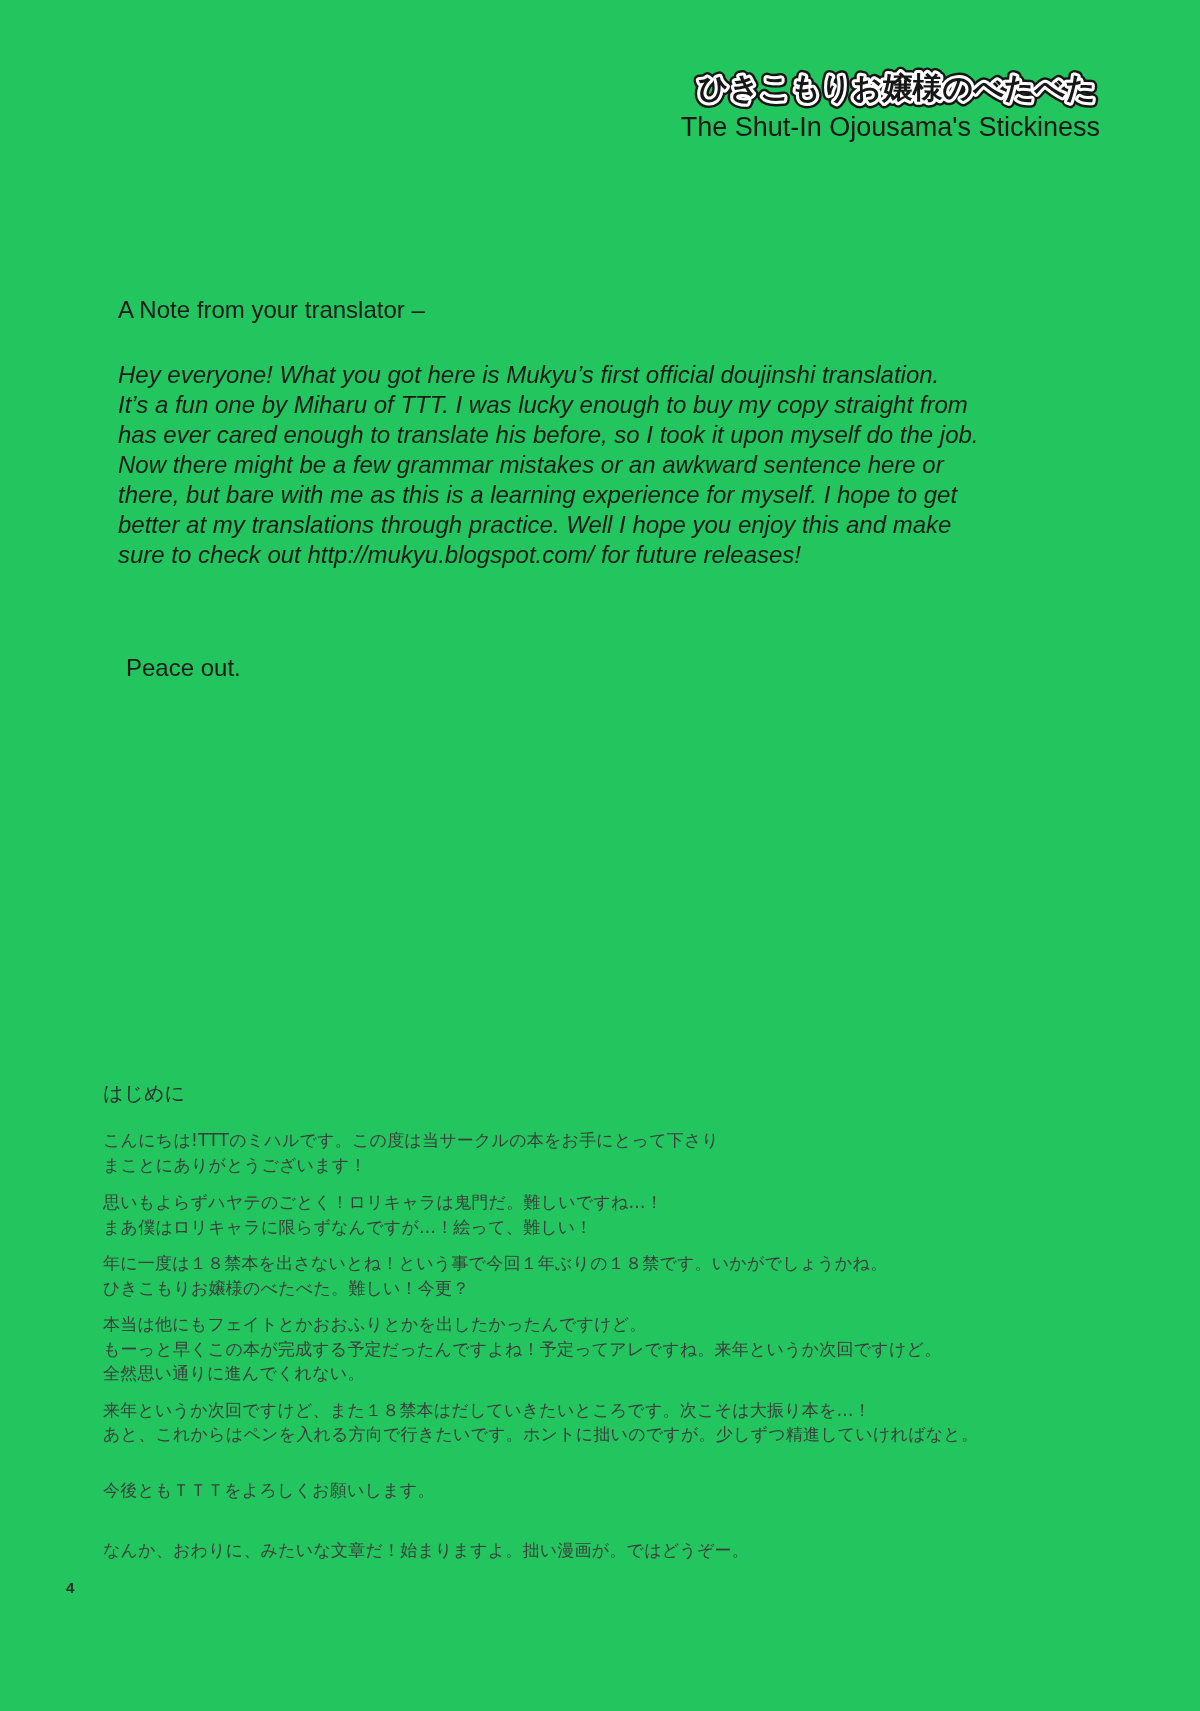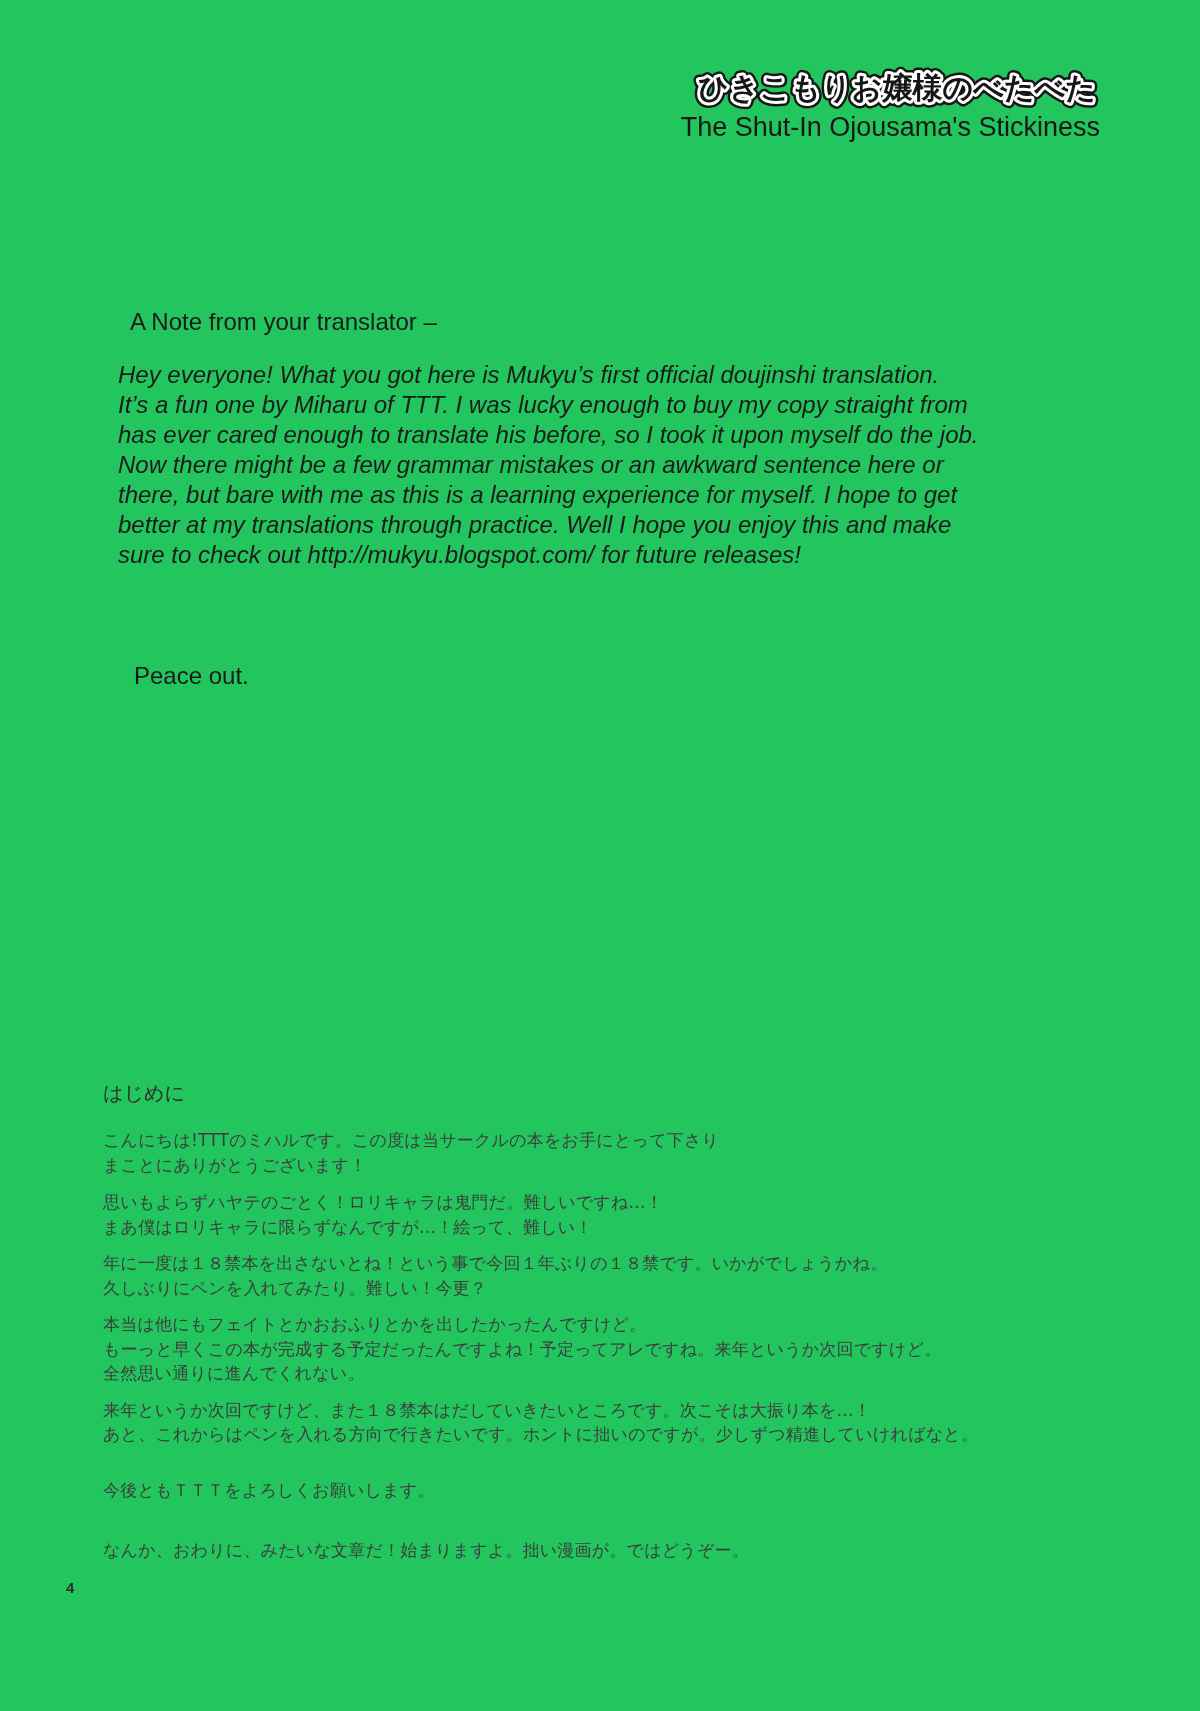--- a/index.html
+++ b/index.html
@@ -36,40 +36,40 @@
     letter-spacing:0;
     color:#181818;
     white-space:nowrap;
   }
 
   
   .note-heading{
     position:absolute;
     left:118px;
     top:296px;
-    margin:12px;
+    margin:0;
     font-size:24px;
     white-space:nowrap;
   }
   .note-body{
     position:absolute;
     left:118px;
     top:360px;
     font-style:italic;
   }
   .note-line{
     font-size:24px;
     line-height:30px;
     white-space:nowrap;
   }
   .note-signoff{
     position:absolute;
     left:118px;
     top:646px;
-    margin:16px;
+    margin:8px;
     font-size:24px;
     white-space:nowrap;
   }
 
   
   .afterword-heading{
     position:absolute;
     left:103px;
     top:1080px;
     margin:0;
@@ -140,21 +140,21 @@
     <div class="jp-para tight">
       <div class="jp-line">こんにちは!TTTのミハルです。この度は当サークルの本をお手にとって下さり</div>
       <div class="jp-line">まことにありがとうございます！</div>
     </div>
     <div class="jp-para">
       <div class="jp-line">思いもよらずハヤテのごとく！ロリキャラは鬼門だ。難しいですね…！</div>
       <div class="jp-line">まあ僕はロリキャラに限らずなんですが…！絵って、難しい！</div>
     </div>
     <div class="jp-para">
       <div class="jp-line">年に一度は１８禁本を出さないとね！という事で今回１年ぶりの１８禁です。いかがでしょうかね。</div>
-      <div class="jp-line">久しぶりにペンを入れてみたり。難しい！今更？</div>
+      <div class="jp-line">ひきこもりお嬢様のべたべた。難しい！今更？</div>
     </div>
     <div class="jp-para">
       <div class="jp-line">本当は他にもフェイトとかおおふりとかを出したかったんですけど。</div>
       <div class="jp-line">もーっと早くこの本が完成する予定だったんですよね！予定ってアレですね。来年というか次回ですけど。</div>
       <div class="jp-line">全然思い通りに進んでくれない。</div>
     </div>
     <div class="jp-para gap-lg">
       <div class="jp-line">来年というか次回ですけど、また１８禁本はだしていきたいところです。次こそは大振り本を…！</div>
       <div class="jp-line">あと、これからはペンを入れる方向で行きたいです。ホントに拙いのですが。少しずつ精進していければなと。</div>
     </div>

